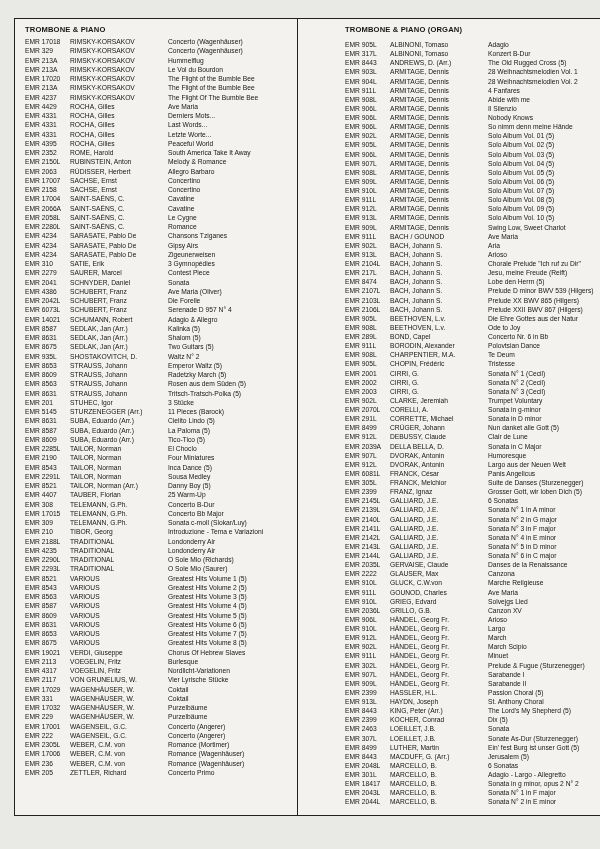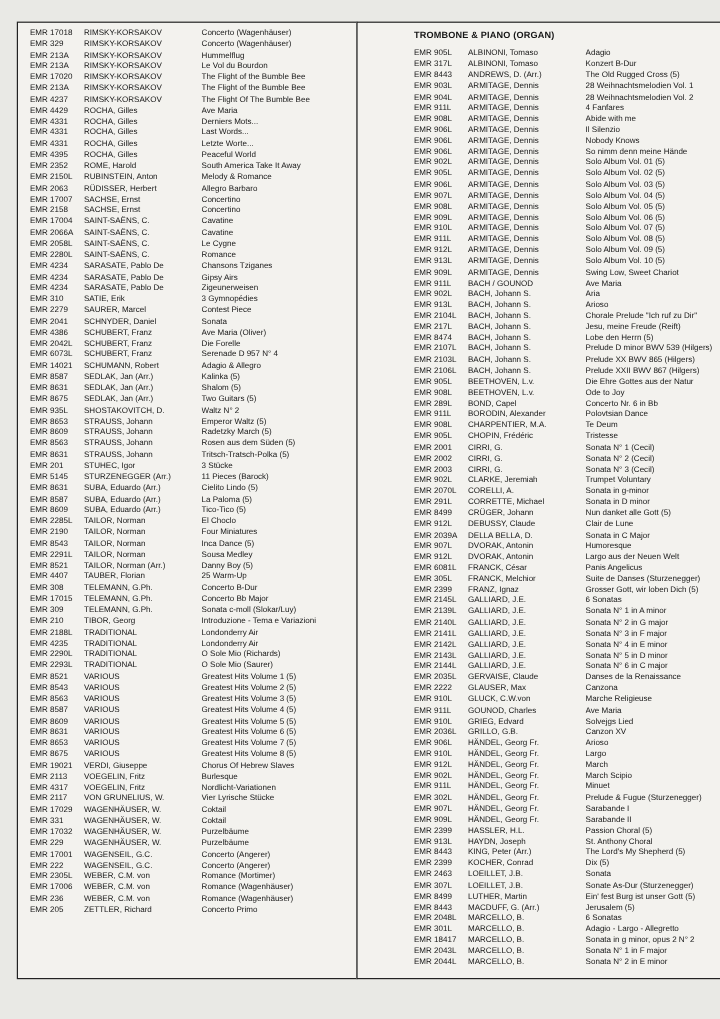--- a/index.html
+++ b/index.html
@@ -41,20 +41,21 @@
     white-space:nowrap;
   }
   .colbox.right .row{line-height:9.12px;}
   .row span{overflow:hidden;}
 </style>
 </head>
 <body>
 
 <div class="page">
   <div class="colbox left">
+    <div class="box-title">TROMBONE &amp; PIANO</div>
     <div class="rows">
         <div class="row">
           <span>EMR 17018</span>
           <span>RIMSKY-KORSAKOV</span>
           <span>Concerto (Wagenhäuser)</span>
         </div>
         <div class="row">
           <span>EMR 329</span>
           <span>RIMSKY-KORSAKOV</span>
           <span>Concerto (Wagenhäuser)</span>

